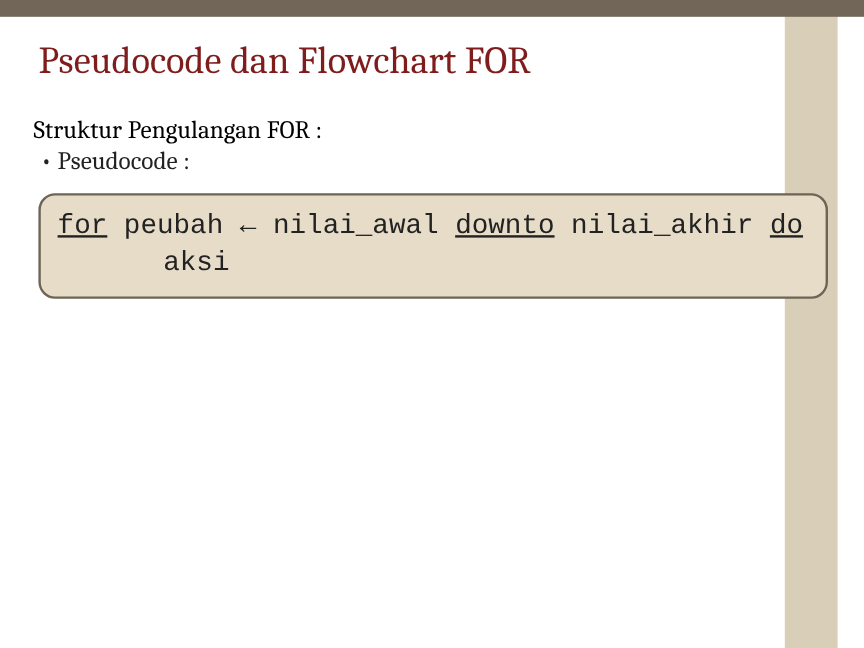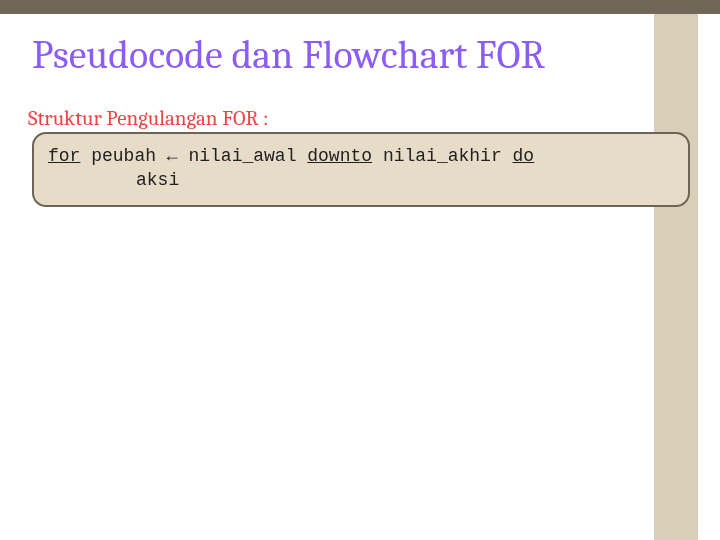--- a/index.html
+++ b/index.html
@@ -31,46 +31,46 @@
     background: #726658;
     z-index: 2;
   }
   .content {
     position: relative;
     z-index: 1;
     padding: 28px 28px 0 28px;
   }
   .title {
     font-family: Cambria, Georgia, serif;
-    font-size: 40px;
-    color: #8b5cf6;
+    font-size: 32px;
+    color: #7f1d1d;
     margin: 4px 0 28px 4px;
     font-weight: 400;
   }
   .subtitle {
     font-family: Cambria, Georgia, "Times New Roman", serif;
     font-size: 21px;
-    color: #ef4444;
+    color: #000000;
     margin: 0 0 2px 0;
   }
   .bullet-line {
     font-family: Cambria, Georgia, "Times New Roman", serif;
     font-size: 21px;
     color: #222;
     margin: 0 0 14px 6px;
   }
   .codebox {
     margin-left: 4px;
     margin-right: 2px;
     background: #e6dcc8;
     border: 2px solid #6d6455;
     border-radius: 14px;
     padding: 10px 14px 12px 14px;
     font-family: "Courier New", Courier, monospace;
-    font-size: 18px;
+    font-size: 23px;
     line-height: 1.35;
     color: #222;
   }
   .codebox .u {
     text-decoration: underline;
   }
   .indent {
     margin-left: 88px;
   }
 </style>
@@ -78,20 +78,21 @@
 <body>
 
 <div class="side-stripe"></div>
 <div class="top-bar"></div>
 
 <div class="content">
 
   <div class="title">Pseudocode dan Flowchart FOR</div>
 
   <div class="subtitle">Struktur Pengulangan FOR :</div>
+  <div class="bullet-line">• Pseudocode :</div>
 
   <div class="codebox">
     <div>
       <span class="u">for</span><span> peubah </span><span>←</span><span> nilai_awal </span><span class="u">downto</span><span> nilai_akhir </span><span class="u">do</span>
     </div>
     <div class="indent">aksi</div>
   </div>
 
 </div>
 

